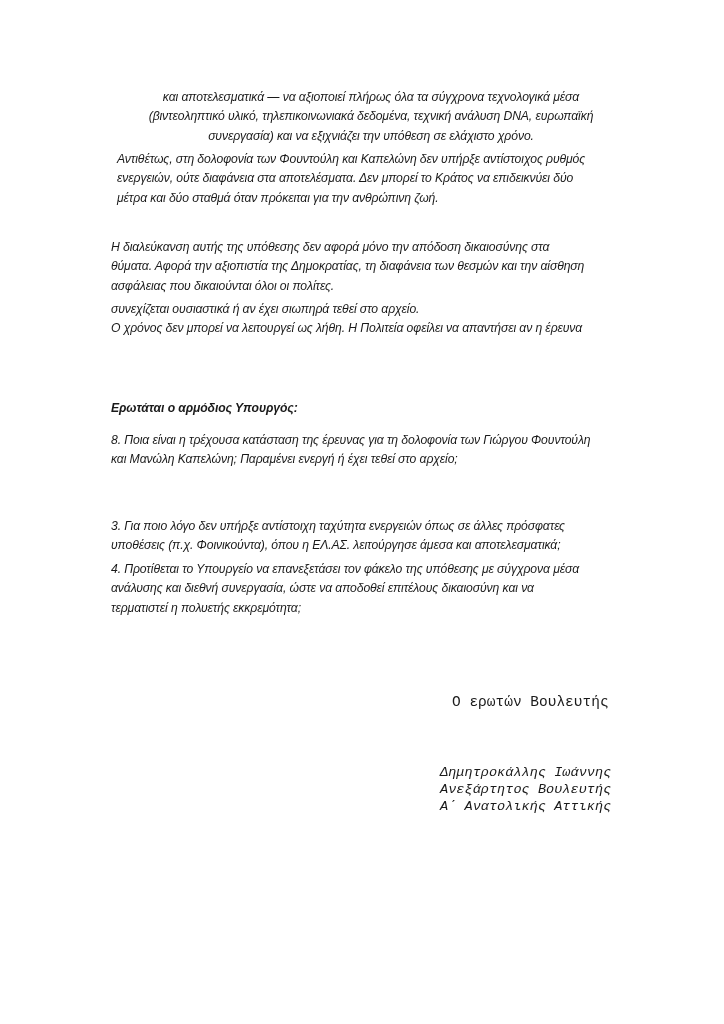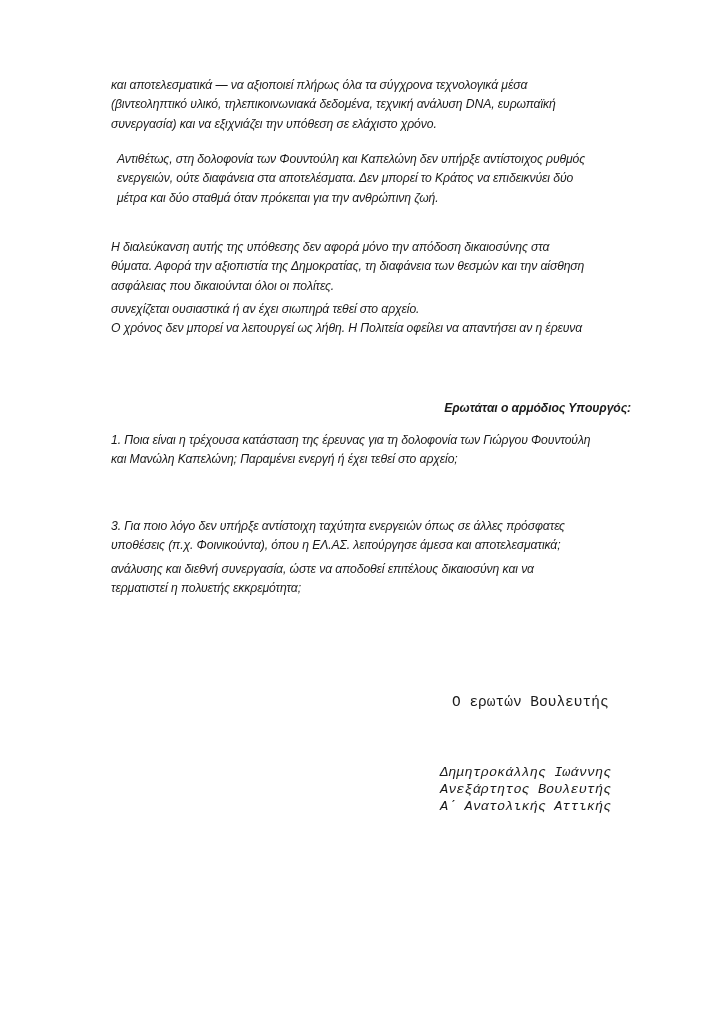--- a/index.html
+++ b/index.html
@@ -31,21 +31,20 @@
       left: 111px;
       width: 520px;
       margin: 0;
     }
     .line {
       display: block;
       white-space: nowrap;
     }
     .heading {
       font-weight: bold;
-      text-align: right;
     }
     .closing {
       font-family: Liberation Mono, monospace;
       color: #1a1a1a;
       position: absolute;
       text-align: center;
       white-space: nowrap;
     }
     .closing-title {
       font-size: 14.5px;
@@ -61,21 +60,21 @@
       top: 764px;
       width: 160px;
     }
     .signature .line { text-align: left; }
   </style>
 </head>
 <body>
 
 <div class="page">
 
-  <p class="body-text" style="top:76px;">
+  <p class="body-text" style="top:88px;text-align:center;">
     <span class="line">και αποτελεσματικά — να αξιοποιεί πλήρως όλα τα σύγχρονα τεχνολογικά μέσα</span>
     <span class="line">(βιντεοληπτικό υλικό, τηλεπικοινωνιακά δεδομένα, τεχνική ανάλυση DNA, ευρωπαϊκή</span>
     <span class="line">συνεργασία) και να εξιχνιάζει την υπόθεση σε ελάχιστο χρόνο.</span>
   </p>
 
   <p class="body-text" style="top:150px;margin-left:6px;">
     <span class="line">Αντιθέτως, στη δολοφονία των Φουντούλη και Καπελώνη δεν υπήρξε αντίστοιχος ρυθμός</span>
     <span class="line">ενεργειών, ούτε διαφάνεια στα αποτελέσματα. Δεν μπορεί το Κράτος να επιδεικνύει δύο</span>
     <span class="line">μέτρα και δύο σταθμά όταν πρόκειται για την ανθρώπινη ζωή.</span>
   </p>
@@ -89,31 +88,32 @@
   <p class="body-text" style="top:300px;">
     <span class="line">συνεχίζεται ουσιαστικά ή αν έχει σιωπηρά τεθεί στο αρχείο.</span>
     <span class="line">Ο χρόνος δεν μπορεί να λειτουργεί ως λήθη. Η Πολιτεία οφείλει να απαντήσει αν η έρευνα</span>
   </p>
 
   <p class="body-text heading" style="top:399px;">
     <span class="line">Ερωτάται ο αρμόδιος Υπουργός:</span>
   </p>
 
   <p class="body-text" style="top:431px;">
-    <span class="line">1. Ποια είναι η τρέχουσα κατάσταση της έρευνας για τη δολοφονία των Γιώργου Φουντούλη</span>
+    <span class="line">8. Ποια είναι η τρέχουσα κατάσταση της έρευνας για τη δολοφονία των Γιώργου Φουντούλη</span>
     <span class="line">και Μανώλη Καπελώνη; Παραμένει ενεργή ή έχει τεθεί στο αρχείο;</span>
   </p>
 
 
   <p class="body-text" style="top:517px;">
     <span class="line">3. Για ποιο λόγο δεν υπήρξε αντίστοιχη ταχύτητα ενεργειών όπως σε άλλες πρόσφατες</span>
     <span class="line">υποθέσεις (π.χ. Φοινικούντα), όπου η ΕΛ.ΑΣ. λειτούργησε άμεσα και αποτελεσματικά;</span>
   </p>
 
   <p class="body-text" style="top:560px;">
+    <span class="line">4. Προτίθεται το Υπουργείο να επανεξετάσει τον φάκελο της υπόθεσης με σύγχρονα μέσα</span>
     <span class="line">ανάλυσης και διεθνή συνεργασία, ώστε να αποδοθεί επιτέλους δικαιοσύνη και να</span>
     <span class="line">τερματιστεί η πολυετής εκκρεμότητα;</span>
   </p>
 
   <div class="closing closing-title">Ο ερωτών Βουλευτής</div>
 
   <div class="closing signature">
     <span class="line">Δημητροκάλλης Ιωάννης</span>
     <span class="line">Ανεξάρτητος Βουλευτής</span>
     <span class="line">Α΄ Ανατολικής Αττικής</span>

